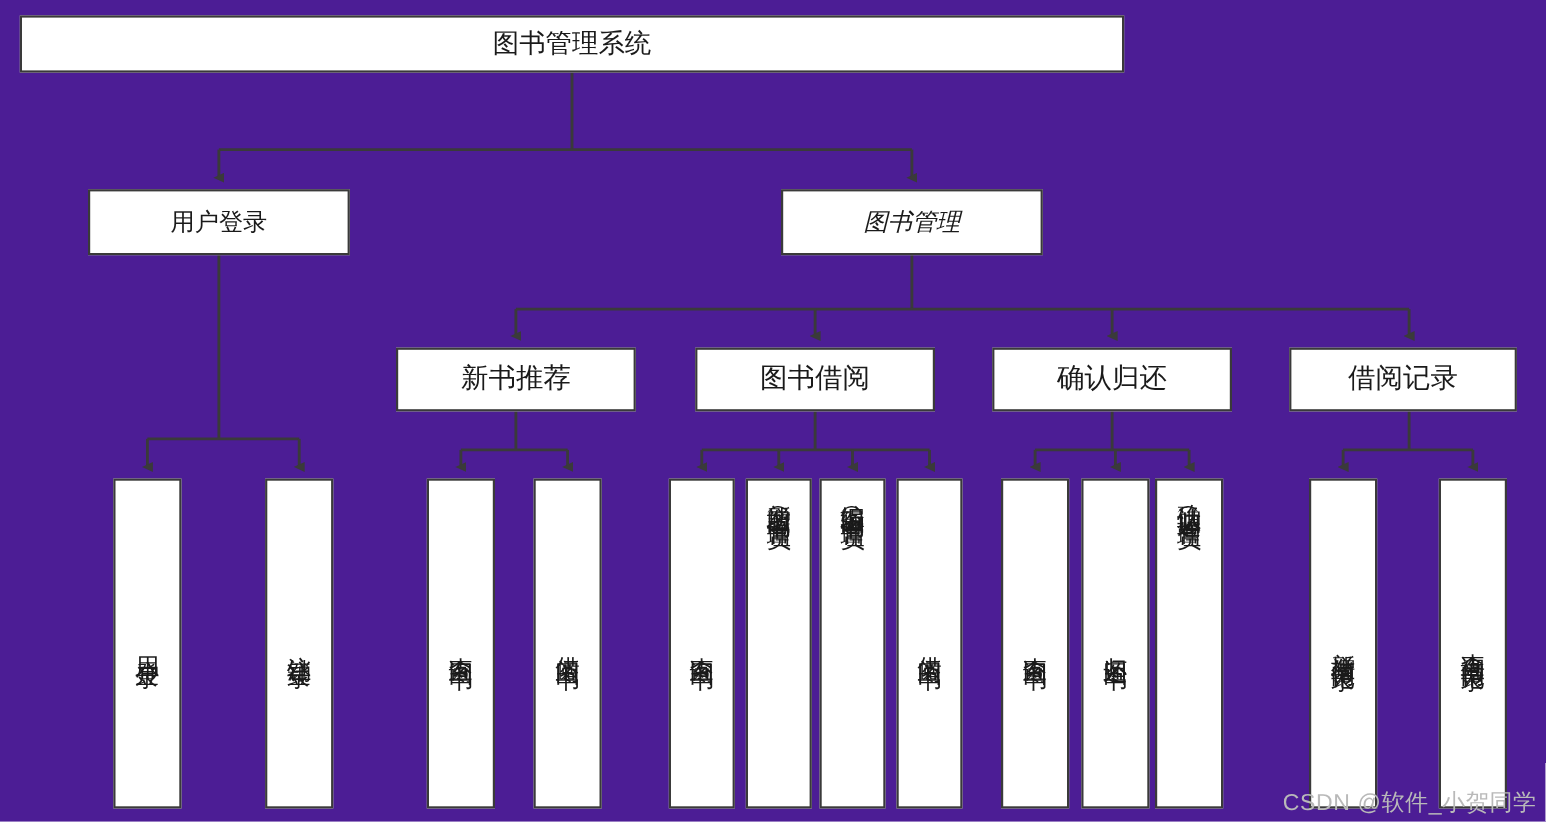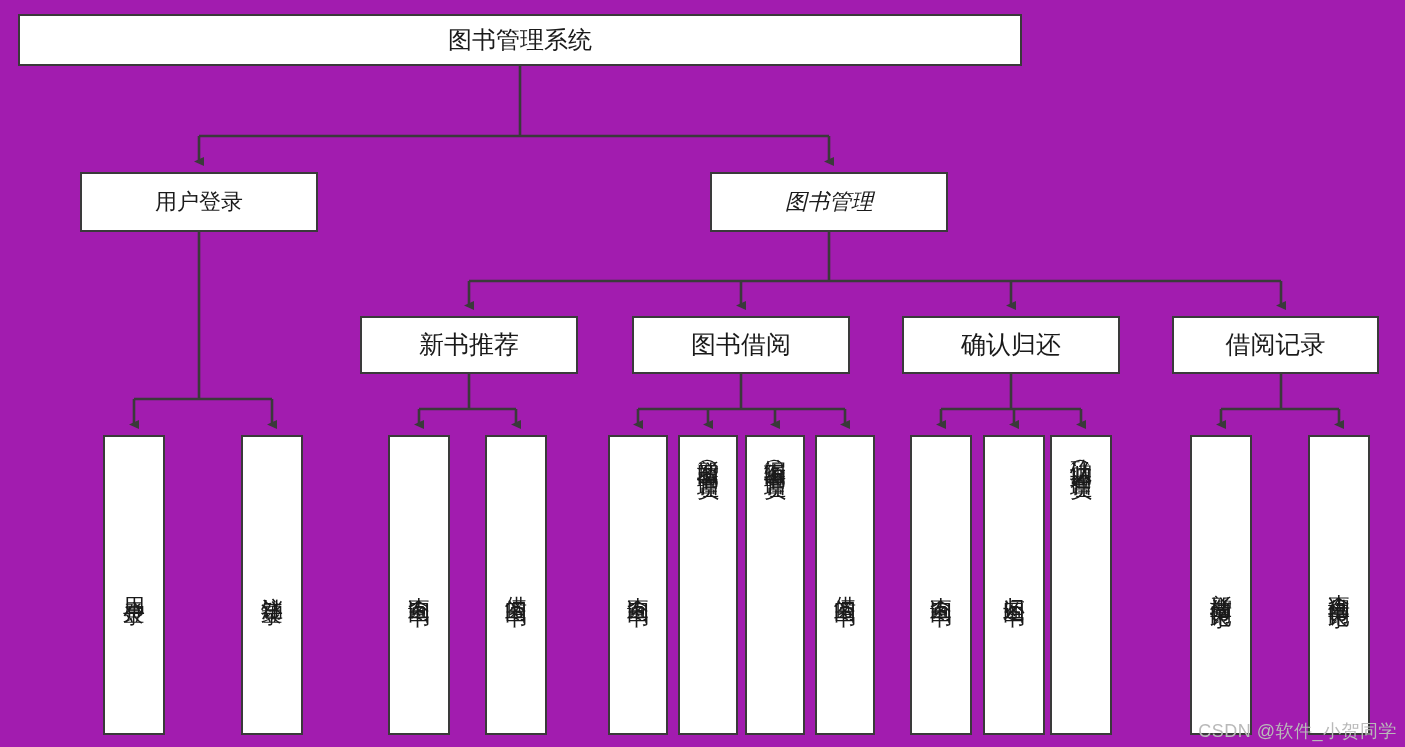--- a/index.html
+++ b/index.html
@@ -7,21 +7,21 @@
     padding: 0;
     background: #ffffff;
   }
   body {
     font-family: "Liberation Sans", "DejaVu Sans", sans-serif;
   }
   #diagram-root {
     position: relative;
     width: 1405px;
     height: 747px;
-    background: #a21caf;
+    background: #4c1d95;
     overflow: hidden;
   }
   #edge-layer {
     position: absolute;
     left: 0;
     top: 0;
     width: 1405px;
     height: 747px;
     pointer-events: none;
   }
@@ -63,21 +63,21 @@
     justify-content: center;
   }
   .leaf-inner.align-top {
     align-items: flex-start;
     padding-top: 4px;
   }
   #watermark {
     position: absolute;
     right: 8px;
     bottom: 4px;
-    font-size: 18px;
+    font-size: 21px;
     color: #b9b9b9;
     white-space: nowrap;
     letter-spacing: 0.5px;
   }
 </style>
 </head>
 <body>
 
 <div id="diagram-root">
 

